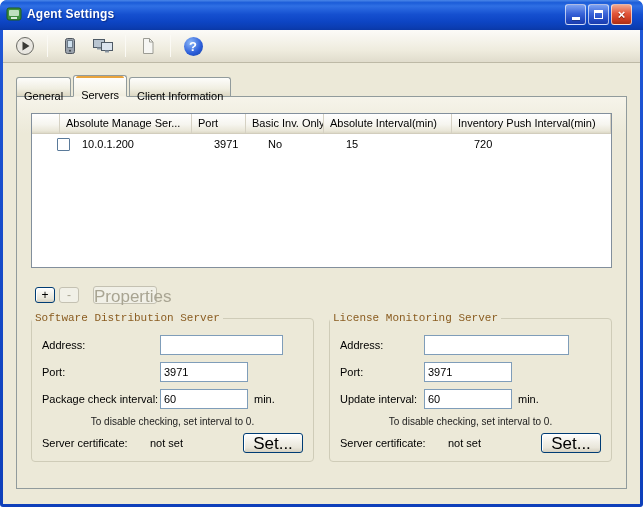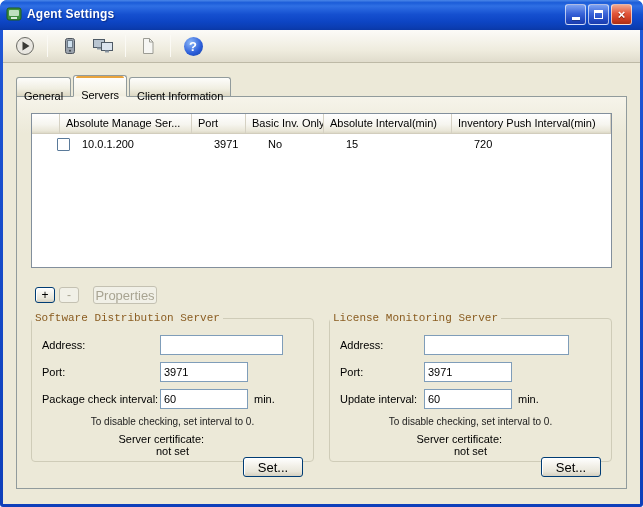--- a/index.html
+++ b/index.html
@@ -99,21 +99,21 @@
   .c5 { flex:1; }
   .lb-row { display:flex; height:20px; align-items:center;margin-left:16px; }
   .lb-cell { padding:0 4px 0 6px; white-space:nowrap; overflow:hidden; }
   .cbwrap { display:flex; justify-content:center; align-items:center; }
   .checkbox { width:13px; height:13px; background:#fff; border:1px solid #5a7a9a; border-radius:1px; }
 
   
   .xpbtn {
     border:1px solid #003c74; border-radius:3px;
     background:linear-gradient(180deg,#ffffff,#f3f1ea 40%,#e9e6da 75%,#d5d0c0);
-    font-family:"Liberation Sans","DejaVu Sans",sans-serif; font-size:13px; color:#000;
+    font-family:"Liberation Sans","DejaVu Sans",sans-serif; font-size:17px; color:#000;
     box-shadow:inset 1px 1px 0 #fff; cursor:default;
   }
   .xpbtn.disabled { border-color:#c4c1b2; background:#f1f0e7; color:#a8a492; box-shadow:none; }
   .list-btns { margin:18px 0 0 18px; display:flex; align-items:center; }
   .btn-sm { width:20px; height:16px; line-height:12px; font-size:12px; }
   .btn-sm + .btn-sm { margin-left:4px; }
   .btn-props { width:64px; height:18px; margin-left:14px; }
 
   
   .groups-row { display:flex; gap:15px; margin:14px 14px 0; }
@@ -129,21 +129,21 @@
   .frow { display:flex; align-items:center; margin-bottom:7px; }
   .flabel-l { width:118px; flex:none; }
   .flabel-r { width:84px; flex:none; }
   .tb {
     height:20px; border:1px solid #7f9db9; background:#fff; padding:0 3px;
     font-family:"Liberation Sans","DejaVu Sans",sans-serif; font-size:11px;
   }
   .addr-l { width:123px; } .addr-r { width:145px; } .num { width:88px; }
   .unit { margin-left:6px; }
   .note { font-size:10px; text-align:center; margin-bottom:6px; color:#1a1a1a; }
-  .cert { display:flex; align-items:center;flex-direction:column; }
+  .cert { display:flex; align-items:center; }
   .cert-label { width:108px; flex:none; }
   .btn-set { margin-left:auto; width:60px; height:20px; }
 </style>
 </head>
 <body>
 
 <div class="window">
 
   <div class="titlebar">
     <svg class="app-icon" viewBox="0 0 16 16">

